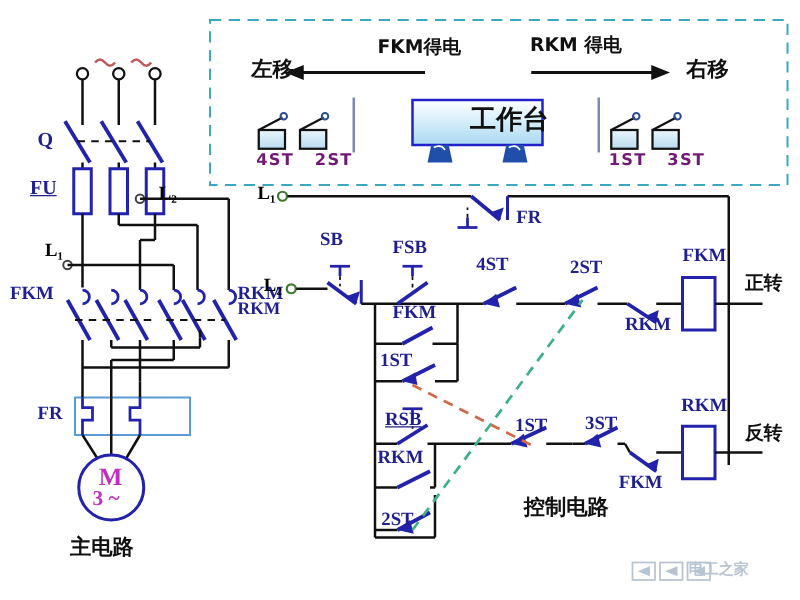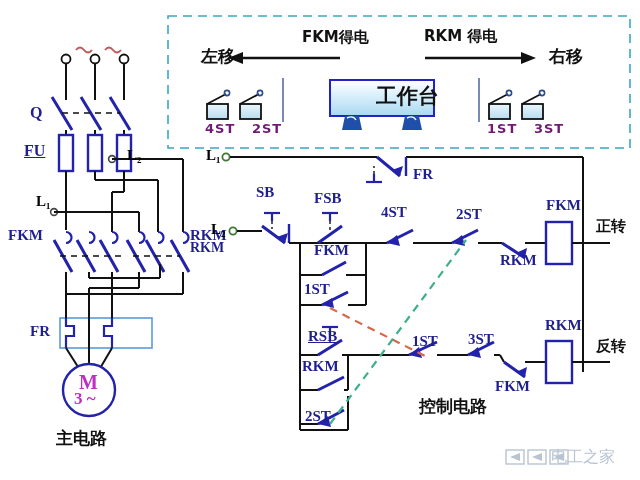--- a/index.html
+++ b/index.html
@@ -396,15 +396,15 @@
 <div class="lbl nav-blue" style="left:500px;top:253px;font-size:15px;">RKM</div>
 <div class="lbl nav-blue" style="left:546px;top:198px;font-size:15px;">FKM</div>
 <div class="lbl cn" style="left:596px;top:219px;font-size:15px;">正转</div>
 <div class="lbl nav-blue" style="left:412px;top:334px;font-size:15px;">1ST</div>
 <div class="lbl nav-blue" style="left:468px;top:332px;font-size:15px;">3ST</div>
 <div class="lbl nav-blue" style="left:495px;top:379px;font-size:15px;">FKM</div>
 <div class="lbl nav-blue" style="left:545px;top:318px;font-size:15px;">RKM</div>
 <div class="lbl cn" style="left:596px;top:339px;font-size:15px;">反转</div>
 <div class="lbl cn" style="left:419px;top:398px;font-size:17px;">控制电路</div>
 
-<div class="lbl wm" style="left:551px;top:449px;font-size:16px;">电工之家</div>
+<div class="lbl wm" style="left:551px;top:449px;font-size:12px;font-weight:bold;">电工之家</div>
 
 </div>
 
 </body></html>

